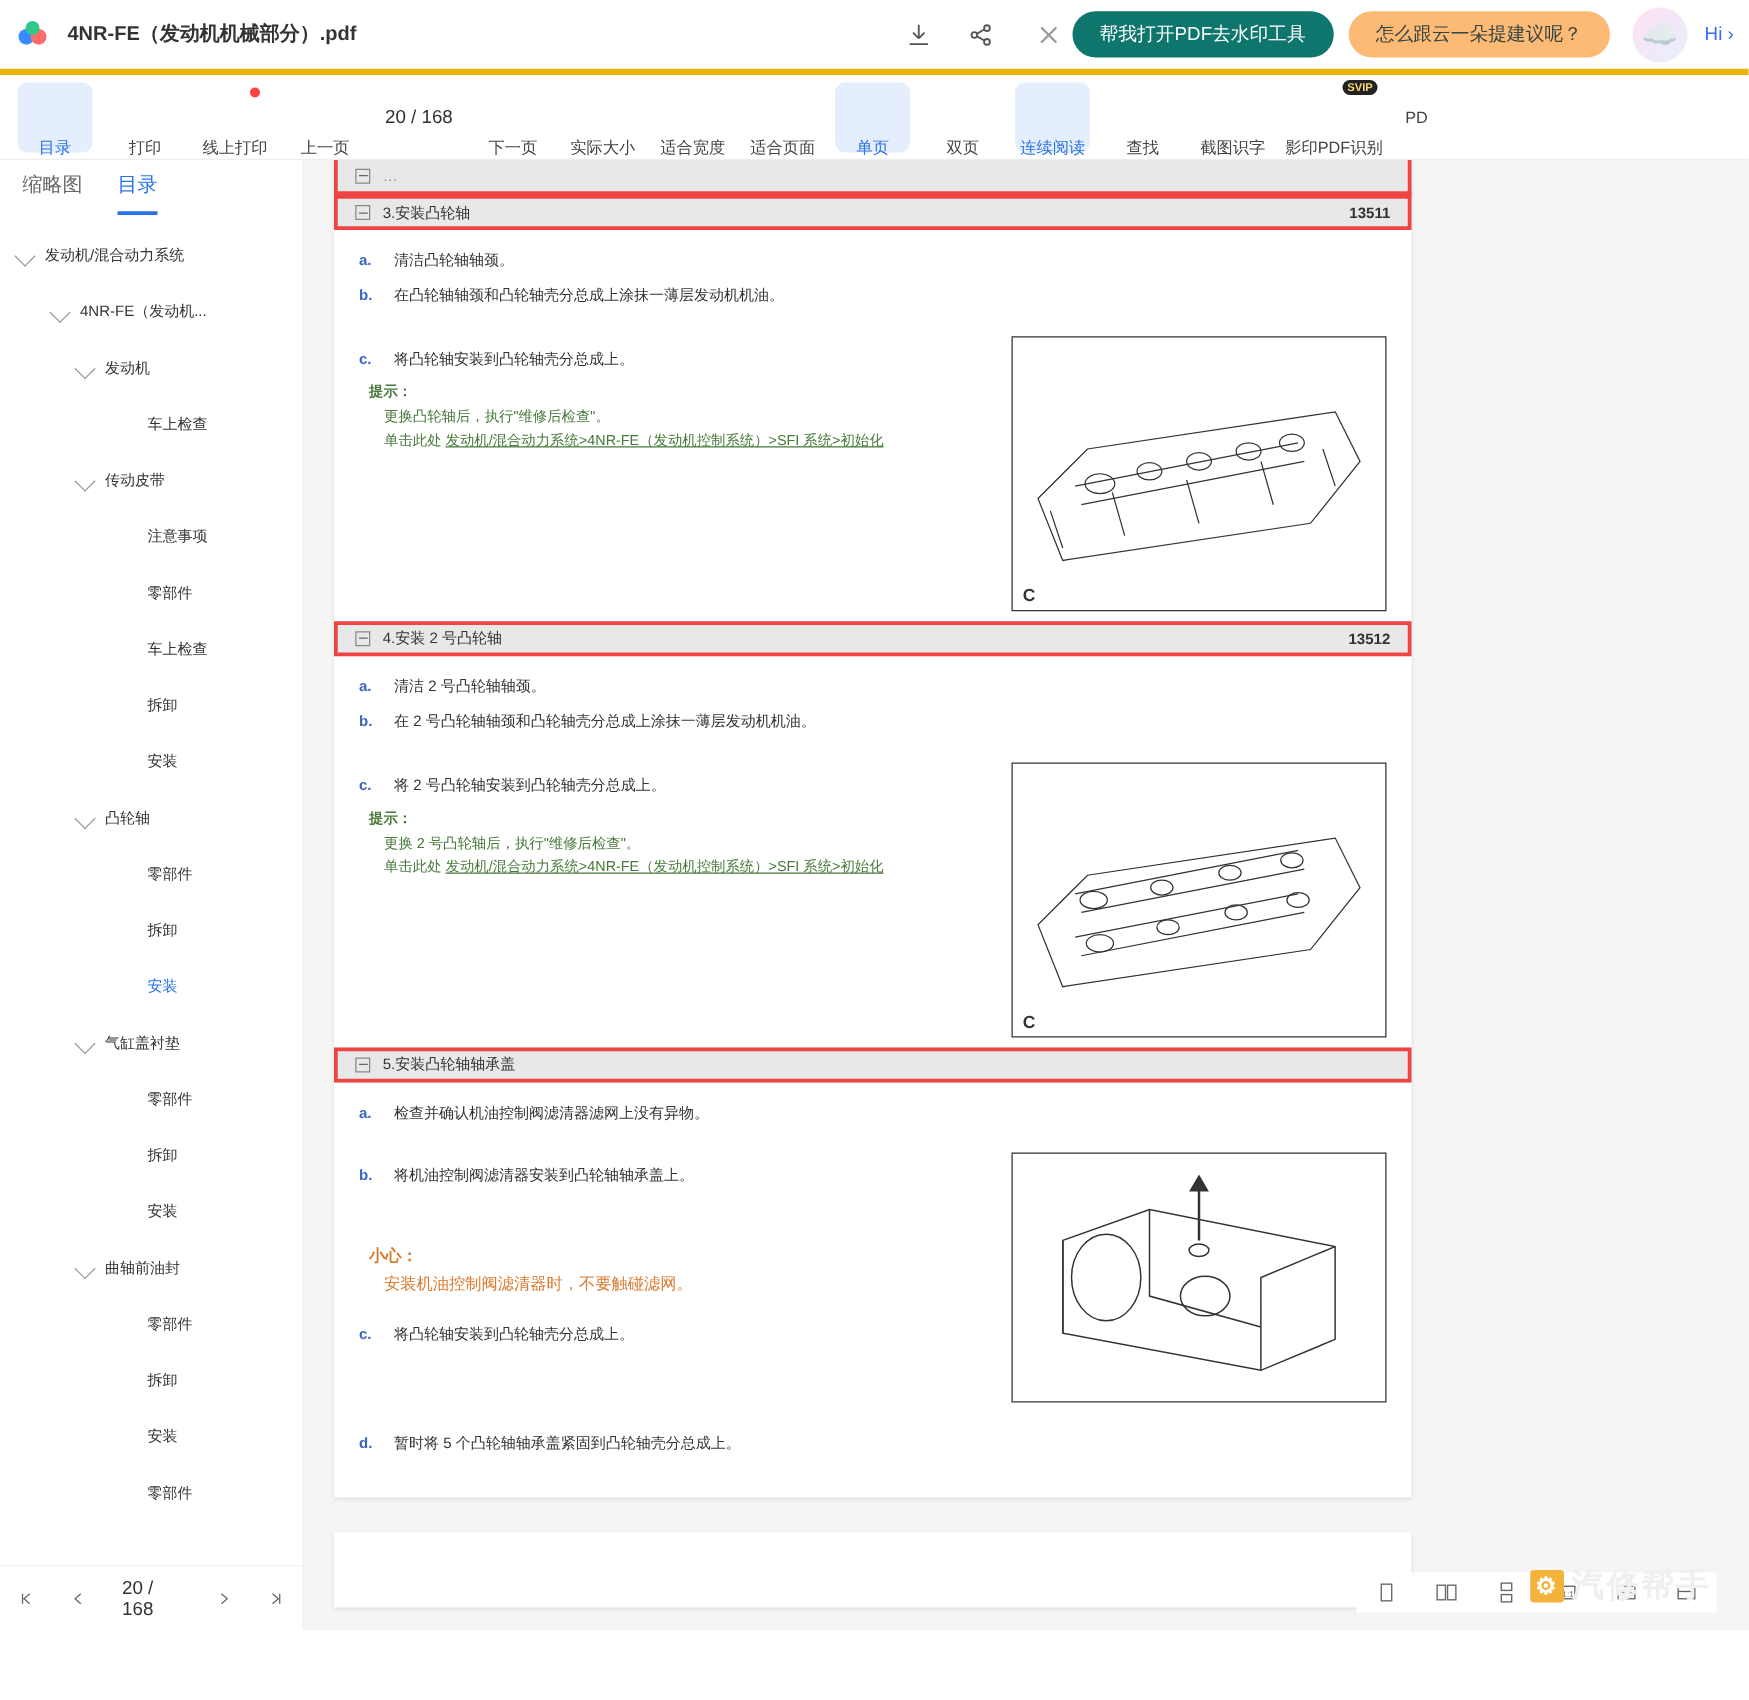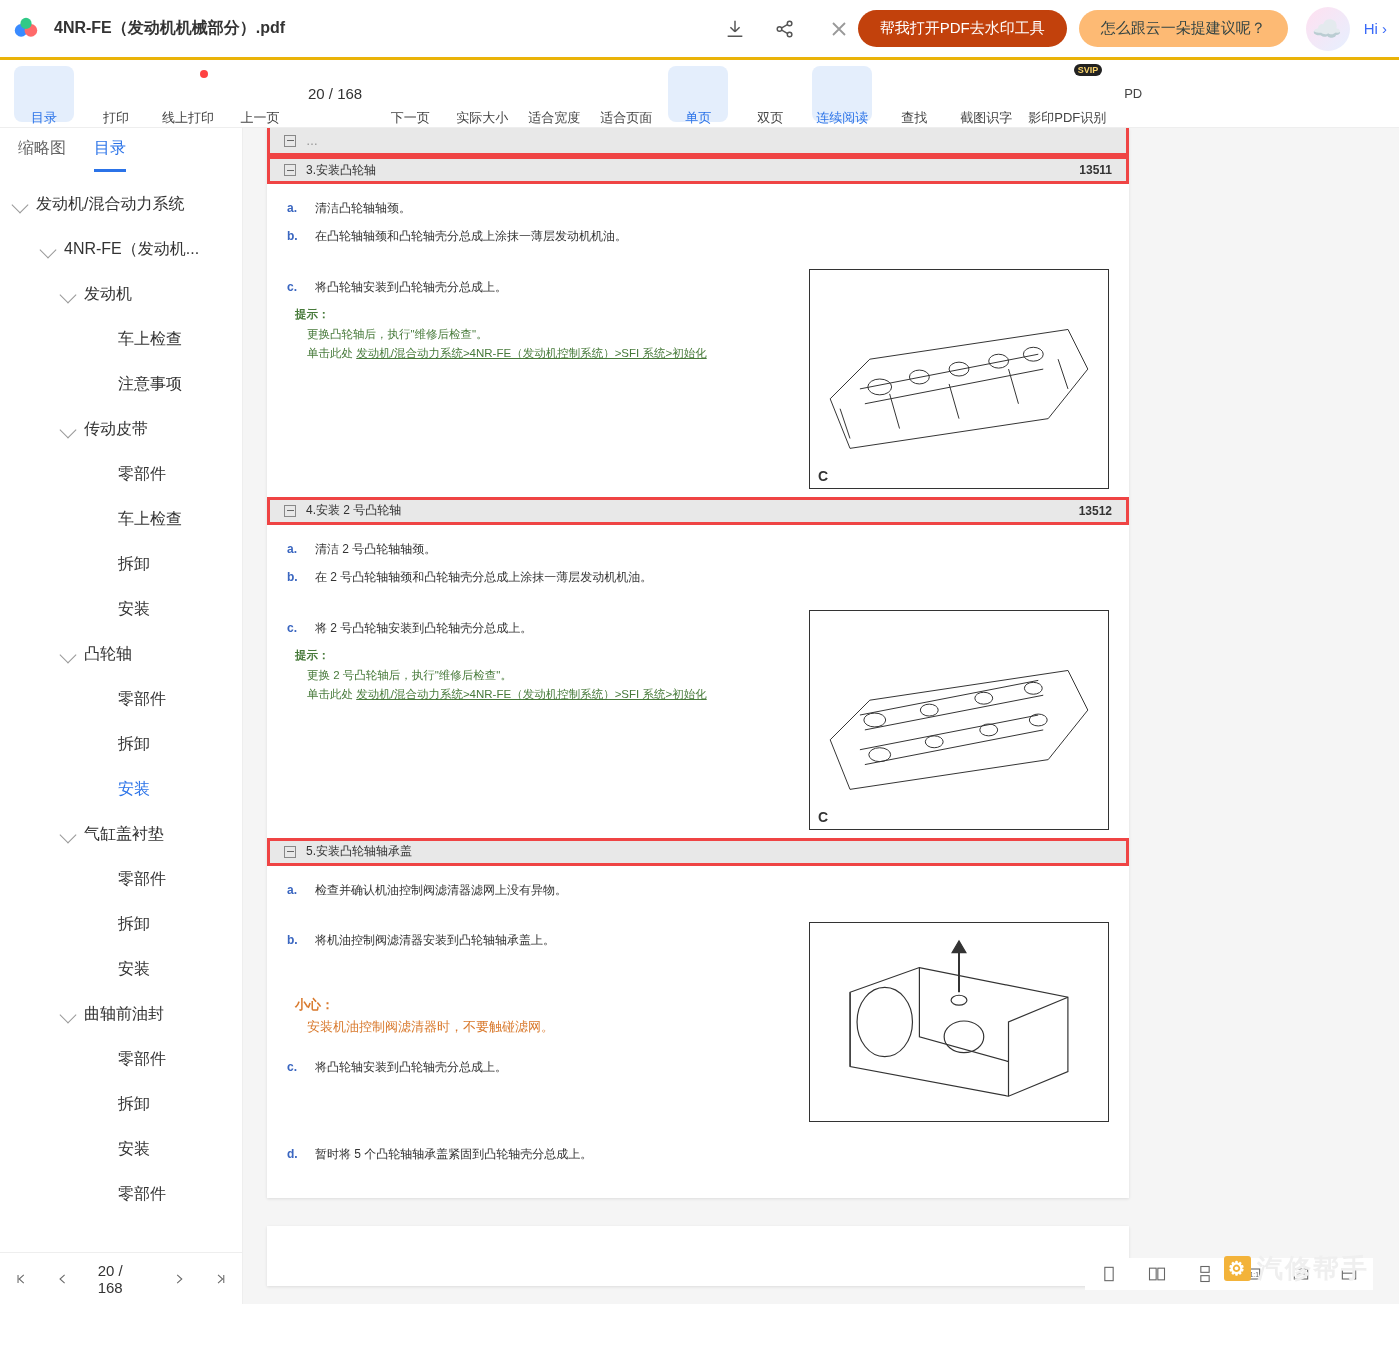--- a/index.html
+++ b/index.html
@@ -1,44 +1,44 @@
 <!DOCTYPE html>
 <html><head>
 <meta charset="utf-8">
 <style>
 * { margin: 0; padding: 0; box-sizing: border-box; }
 body { font-family: "Microsoft YaHei", Arial, sans-serif; font-size: 13px; color: #333; background: #fff; width: 1399px; overflow: hidden; }
-.topbar { display: flex; align-items: center; height: 60px; padding: 0 12px; border-bottom: 3px solid #eab308; }
+.topbar { display: flex; align-items: center; height: 60px; padding: 0 12px; border-bottom: 5px solid #eab308; }
 .logo { width: 28px; height: 28px; margin-right: 14px; }
 .logo svg { width: 100%; height: 100%; }
 .filename { font-size: 16px; font-weight: 600; flex: 1; }
 .top-icons { display: flex; align-items: center; gap: 28px; margin: 0 36px 0 12px; }
 .icn { width: 22px; height: 22px; stroke: #555; fill: none; stroke-width: 1.6; cursor: pointer; }
 .close-x { width: 14px; height: 14px; color: #999; cursor: pointer; }
 .pill { border-radius: 22px; padding: 9px 22px; font-size: 15px; margin-left: 12px; cursor: pointer; white-space: nowrap; }
-.pill.blue { background: #c2410c; color: #fff; }
+.pill.blue { background: #0f766e; color: #fff; }
 .pill.lt { background: #fdba74; color: #344; }
 .avatar { width: 44px; height: 44px; border-radius: 50%; background: linear-gradient(135deg,#ffe0f0,#e6f0ff); margin-left: 18px; display:flex; align-items:center; justify-content:center; font-size:24px; }
 .hi { color:#3a6af8; font-size:15px; margin-left:14px; }
 .toolbar { display: flex; align-items: center; height: 68px; border-bottom: 1px solid #eee; padding: 0 8px; }
 .tbtn { display: flex; flex-direction: column; align-items: center; justify-content: center; min-width: 60px; height: 56px; margin: 0 6px; border-radius: 8px; cursor: pointer; font-size: 13px; color: #444; position:relative;gap:44px; }
 .tbtn .ti { width: 22px; height: 22px; margin-bottom: 4px; stroke: #555; fill: none; stroke-width: 1.4; }
 .tbtn.active { background: #e4eefc; }
 .tbtn.active .ti { stroke: #2b73e8; }
 .tbtn.active span { color: #2b73e8; }
 .page-ind { margin: 0 12px; font-size: 15px; }
 .reddot { position:absolute; top:4px; right:10px; width:8px; height:8px; background:#ff4242; border-radius:50%; }
 .svip { position:absolute; top:-2px; right:4px; background:#222; color:#f9d36b; font-size:9px; padding:1px 4px; border-radius:8px; font-weight:bold; }
 .body { display: flex; height: 1176px; }
 .sidebar { width: 243px; border-right: 1px solid #eee; display:flex; flex-direction:column; }
 .tabs { display: flex; padding: 10px 18px 0; gap: 28px; font-size: 16px; }
 .tab { padding-bottom: 10px; cursor: pointer; color:#666; }
 .tab.on { color: #2b73e8; border-bottom: 3px solid #2b73e8; font-weight:500; }
 .tree { flex: 1; overflow-y: auto; padding: 10px 0; }
-.node { display: flex; align-items: center; height: 45px; font-size: 16px; cursor: pointer; color:#333; }
+.node { display: flex; align-items: center; height: 45px; font-size: 12px; cursor: pointer; color:#333; }
 .node.d0{padding-left:14px} .node.d1{padding-left:42px} .node.d2{padding-left:62px} .node.d3{padding-left:118px}
 .node .ar { width: 12px; height: 12px; margin-right: 10px; border: solid #999; border-width: 0 1.5px 1.5px 0; display: inline-block; transform: rotate(45deg); flex-shrink:0; }
 .node.sel { color: #2b73e8; }
 .pager { height: 52px; border-top: 1px solid #eee; display: flex; align-items: center; padding: 0 14px; gap: 28px; }
 .pager svg { width:16px; height:16px; stroke:#666; fill:none; stroke-width:1.8; cursor:pointer; }
 .pgnum { font-size: 15px; }
 .content { flex: 1; background: #f5f5f5; padding: 0 24px; overflow-y: auto; position:relative; }
 .page { background: #fff; width: 862px; margin-bottom: 28px; padding: 0 0 20px 0; box-shadow: 0 1px 3px rgba(0,0,0,.1); font-size:12px; }
 .crumb { padding: 6px 20px 14px; font-size:11.5px; }
 .crumb a { color:#477a3a; text-decoration:underline; }
@@ -218,26 +218,26 @@
           <span class="ar"></span>
           <span>4NR-FE（发动机...</span>
         </div>
         <div class="node d2">
           <span class="ar"></span>
           <span>发动机</span>
         </div>
         <div class="node d3">
           <span>车上检查</span>
         </div>
+        <div class="node d2">
+          <span class="ar"></span>
+          <span>传动皮带</span>
+        </div>
         <div class="node d3">
           <span>注意事项</span>
-        </div>
-        <div class="node d2">
-          <span class="ar"></span>
-          <span>传动皮带</span>
         </div>
         <div class="node d3">
           <span>零部件</span>
         </div>
         <div class="node d3">
           <span>车上检查</span>
         </div>
         <div class="node d3">
           <span>拆卸</span>
         </div>

